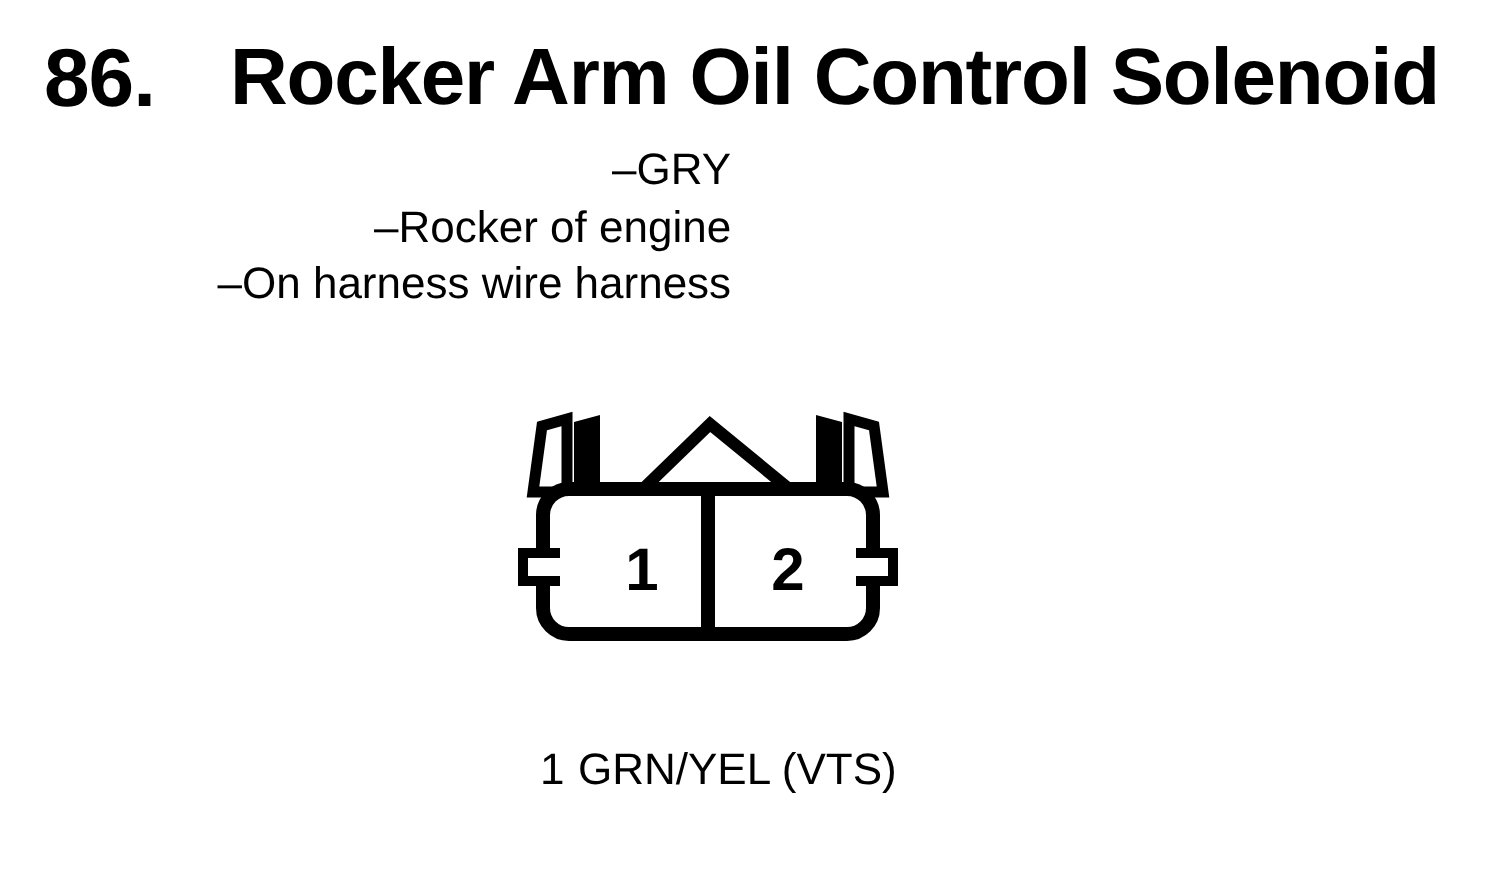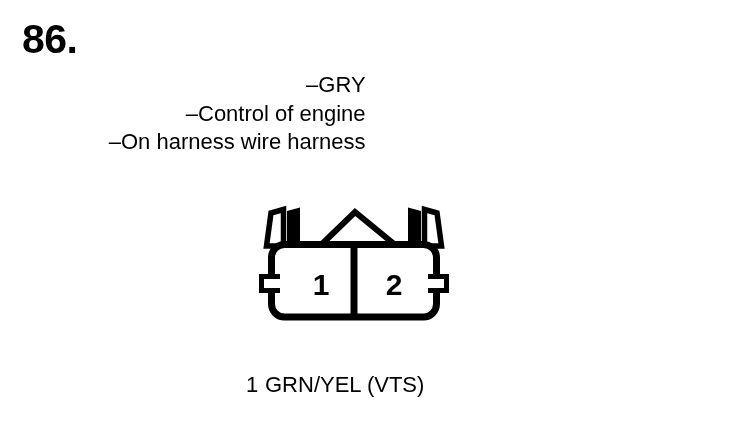--- a/index.html
+++ b/index.html
@@ -42,36 +42,37 @@
     font-family: "Liberation Sans", "DejaVu Sans", sans-serif;
     font-weight: bold;
     font-size: 30px;
   }
 
   
   .legend {
     position: absolute; left: 246px; top: 371px;
     font-size: 22px; line-height: 28px;
   }
-  .legend-row { white-space: nowrap; }
+  .legend-row { white-space: nowrap; margin-left: 24px; }
   .legend-pin { display: inline-block; min-width: 19px; }
 </style>
 </head>
 <body>
 
 <div class="page">
 
   <div class="header-num">86.</div>
+  <div class="header-title">Rocker Arm Oil Control Solenoid</div>
 
   <div class="details">
     <div class="detail-row">
       <span class="detail-dash">–</span><span>GRY</span>
     </div>
     <div class="detail-row">
-      <span class="detail-dash">–</span><span>Control of engine</span>
+      <span class="detail-dash">–</span><span>Rocker of engine</span>
     </div>
     <div class="detail-row">
       <span class="detail-dash">–</span><span>On harness wire harness</span>
     </div>
   </div>
 
   <svg class="connector-svg" viewBox="240 198 230 135" xmlns="http://www.w3.org/2000/svg">
 
     <g>
       <path d="M 266.5,246 L 271,213 L 283.5,209.5 L 283.5,246 Z" fill="#ffffff" stroke="#000000" stroke-width="5.5"></path>

